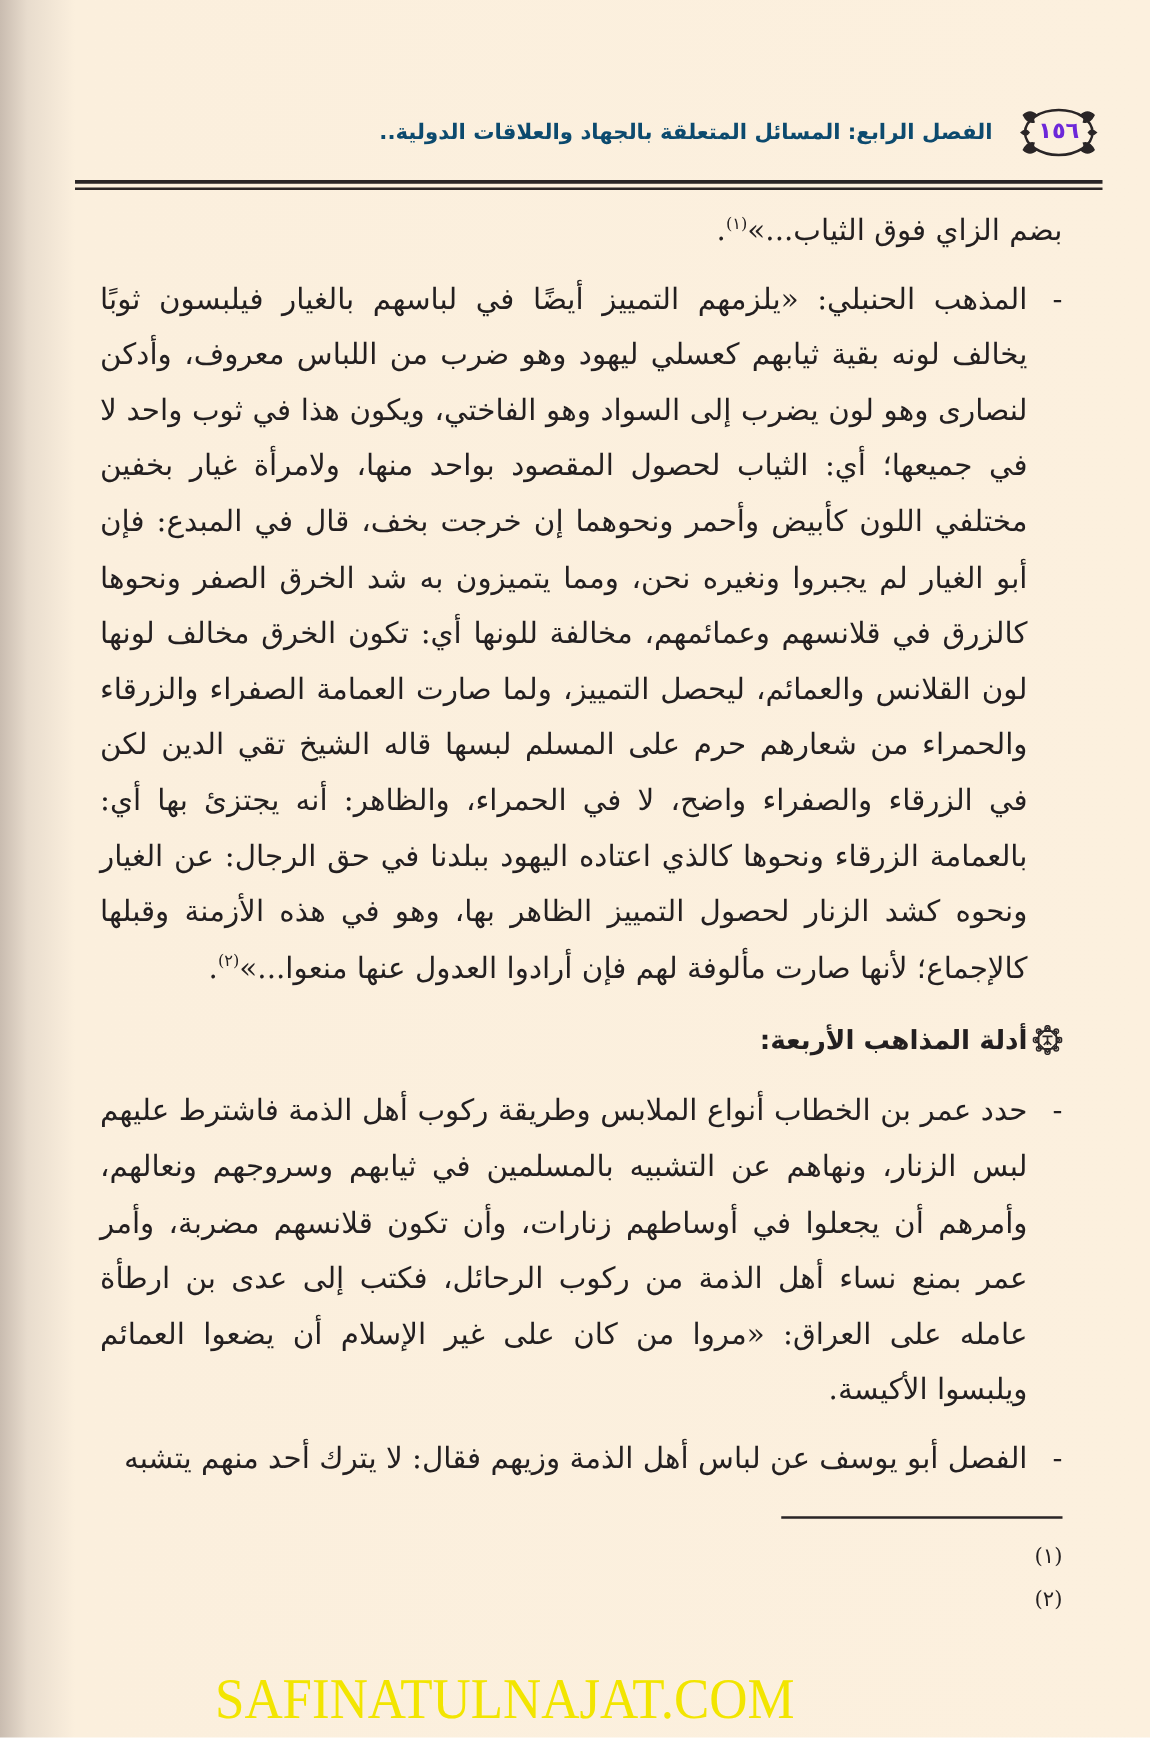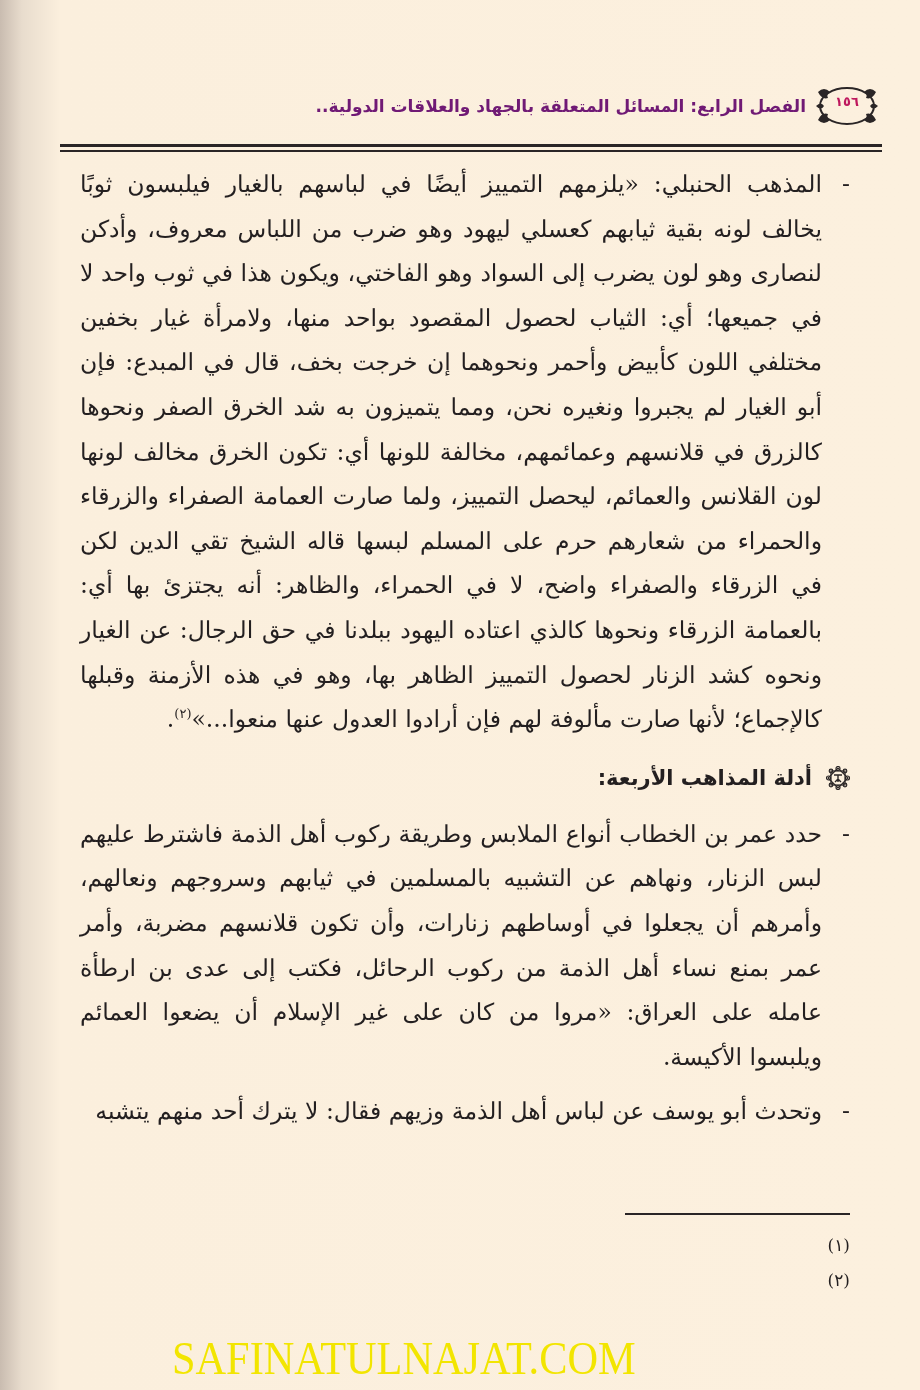--- a/index.html
+++ b/index.html
@@ -31,33 +31,33 @@
       top: 2px;
       width: 70px;
       height: 44px;
     }
     .page-badge svg { position: absolute; left: 0; top: 0; }
     .page-number {
       position: absolute;
       left: 0; right: 0; top: 10px;
       text-align: center;
       font-family: "DejaVu Sans", sans-serif;
-      font-size: 13px;
+      font-size: 18px;
       font-weight: bold;
-      color: #be185d;
+      color: #6d28d9;
       direction: rtl;
     }
     .running-title {
       position: absolute;
-      right: 76px;
+      right: 88px;
       top: 14px;
       font-family: "DejaVu Sans", sans-serif;
       font-weight: bold;
       font-size: 17px;
-      color: #701a75;
+      color: #0c4a6e;
       white-space: nowrap;
     }
     .rule-top {
       position: absolute;
       top: 144px;
       left: 60px;
       width: 822px;
       height: 3px;
       background: #2a2526;
     }
@@ -93,21 +93,21 @@
       top: 0;
     }
     .section-heading {
       margin: 16px 0 14px 0;
       font-family: "DejaVu Sans", sans-serif;
       font-weight: bold;
       font-size: 21px;
       line-height: 40px;
       display: flex;
       align-items: center;
-      gap: 14px;
+      gap: 4px;
     }
     .ornament { display: inline-block; width: 24px; height: 24px; }
     sup { font-size: 13px; line-height: 0; }
     
     .fn-rule {
       position: absolute;
       top: 1213px;
       right: 70px;
       width: 225px;
       height: 2px;
@@ -156,20 +156,23 @@
       </svg>
       <div class="page-number">١٥٦</div>
     </div>
     <div class="running-title">الفصل الرابع: المسائل المتعلقة بالجهاد والعلاقات الدولية..</div>
   </div>
 
   <div class="rule-top"></div>
   <div class="rule-bottom"></div>
 
   <div class="body-text">
+    <p class="para cont">
+      <span>بضم الزاي فوق الثياب...»</span><sup>(١)</sup><span>.</span>
+    </p>
 
     <div class="bullet">
       <span class="dash">-</span>
       <span>المذهب الحنبلي: «يلزمهم التمييز أيضًا في لباسهم بالغيار فيلبسون ثوبًا يخالف لونه بقية ثيابهم كعسلي ليهود وهو ضرب من اللباس معروف، وأدكن لنصارى وهو لون يضرب إلى السواد وهو الفاختي، ويكون هذا في ثوب واحد لا في جميعها؛ أي: الثياب لحصول المقصود بواحد منها، ولامرأة غيار بخفين مختلفي اللون كأبيض وأحمر ونحوهما إن خرجت بخف، قال في المبدع: فإن أبو الغيار لم يجبروا ونغيره نحن، ومما يتميزون به شد الخرق الصفر ونحوها كالزرق في قلانسهم وعمائمهم، مخالفة للونها أي: تكون الخرق مخالف لونها لون القلانس والعمائم، ليحصل التمييز، ولما صارت العمامة الصفراء والزرقاء والحمراء من شعارهم حرم على المسلم لبسها قاله الشيخ تقي الدين لكن في الزرقاء والصفراء واضح، لا في الحمراء، والظاهر: أنه يجتزئ بها أي: بالعمامة الزرقاء ونحوها كالذي اعتاده اليهود ببلدنا في حق الرجال: عن الغيار ونحوه كشد الزنار لحصول التمييز الظاهر بها، وهو في هذه الأزمنة وقبلها كالإجماع؛ لأنها صارت مألوفة لهم فإن أرادوا العدول عنها منعوا...»</span><sup>(٢)</sup><span>.</span>
     </div>
 
     <div class="section-heading">
       <svg class="ornament" viewBox="0 0 24 24">
         <g fill="none" stroke="#2a2526" stroke-width="1.2">
           <rect x="5" y="5" width="14" height="14"></rect>
@@ -188,21 +191,21 @@
       <span>أدلة المذاهب الأربعة:</span>
     </div>
 
     <div class="bullet">
       <span class="dash">-</span>
       <span>حدد عمر بن الخطاب أنواع الملابس وطريقة ركوب أهل الذمة فاشترط عليهم لبس الزنار، ونهاهم عن التشبيه بالمسلمين في ثيابهم وسروجهم ونعالهم، وأمرهم أن يجعلوا في أوساطهم زنارات، وأن تكون قلانسهم مضربة، وأمر عمر بمنع نساء أهل الذمة من ركوب الرحائل، فكتب إلى عدى بن ارطأة عامله على العراق: «مروا من كان على غير الإسلام أن يضعوا العمائم ويلبسوا الأكيسة.</span>
     </div>
 
     <div class="bullet">
       <span class="dash">-</span>
-      <span>وتحدث أبو يوسف عن لباس أهل الذمة وزيهم فقال: لا يترك أحد منهم يتشبه</span>
+      <span>الفصل أبو يوسف عن لباس أهل الذمة وزيهم فقال: لا يترك أحد منهم يتشبه</span>
     </div>
   </div>
 
   <div class="fn-rule"></div>
 
   <div class="footnotes">
     <div class="footnote">
       <span class="fn-num">(١)</span>
     </div>
     <div class="footnote">

